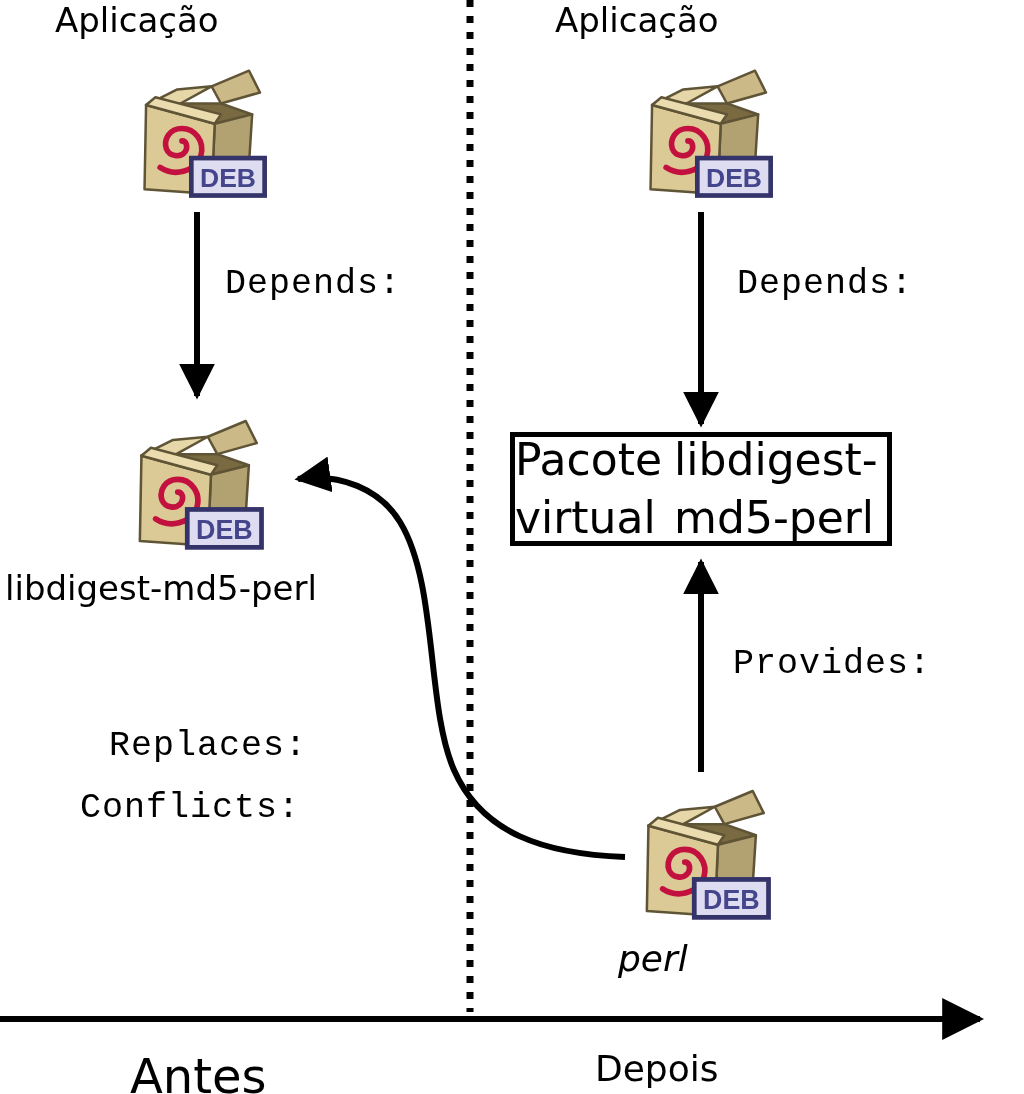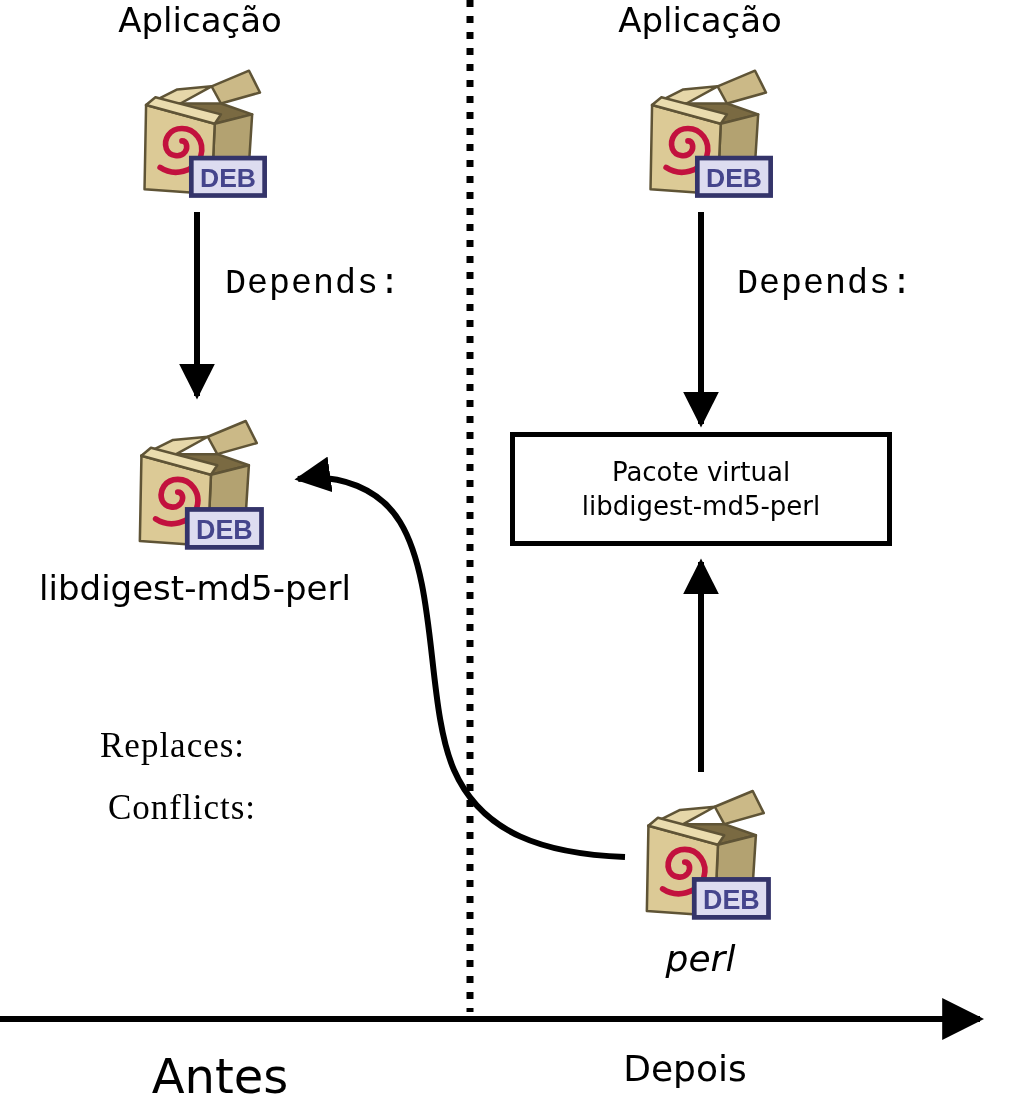--- a/index.html
+++ b/index.html
@@ -23,43 +23,42 @@
   .sans {
     font-family: "DejaVu Sans", sans-serif;
     font-size: 34px;
   }
   .mono {
     font-family: "Liberation Mono", "DejaVu Sans Mono", monospace;
     font-size: 35px;
     letter-spacing: 1px;
   }
   .centered {
-    text-align: center;
   }
   .overlay {
     position: absolute;
     left: 0;
     top: 0;
     width: 1024px;
     height: 1094px;
   }
   .virtual-box {
     position: absolute;
     left: 510px;
     top: 432px;
     width: 382px;
     height: 114px;
     box-sizing: border-box;
     border: 5px solid #000000;
     background: #ffffff;
     display: flex;
-    flex-direction: column;
+    flex-direction: row;
     align-items: center;
     justify-content: center;
-    font-size: 26px;
+    font-size: 44px;
     line-height: 1.32;
   }
 </style>
 </head>
 <body>
 
 <div class="canvas">
 
   <svg class="overlay" width="1024" height="1094" viewBox="0 0 1024 1094" xmlns="http://www.w3.org/2000/svg">
     <defs>
@@ -108,29 +107,30 @@
   <div class="label sans centered" style="left:55px; top:0px; width:290px;">Aplicação</div>
 
   <div class="label sans centered" style="left:555px; top:0px; width:290px;">Aplicação</div>
 
   <div class="label mono" style="left:225px; top:264px;">Depends:</div>
 
   <div class="label mono" style="left:737px; top:264px;">Depends:</div>
 
   <div class="label sans centered" style="left:5px; top:568px; width:380px;">libdigest-md5-perl</div>
 
-  <div class="label mono" style="left:100px; top:726px;font-family:Liberation Serif, serif;">Replaces:</div>
+  <div class="label mono" style="left:109px; top:726px;">Replaces:</div>
 
-  <div class="label mono" style="left:108px; top:788px;font-family:Liberation Serif, serif;">Conflicts:</div>
+  <div class="label mono" style="left:80px; top:788px;">Conflicts:</div>
 
   <div class="virtual-box">
     <div>Pacote virtual</div>
     <div>libdigest-md5-perl</div>
   </div>
 
+  <div class="label mono" style="left:733px; top:644px;">Provides:</div>
 
   <div class="label sans centered" style="left:618px; top:938px; width:165px; font-size:36px;font-style:italic;">perl</div>
 
   <div class="label sans centered" style="left:130px; top:1048px; width:180px; font-size:48px;">Antes</div>
 
   <div class="label sans centered" style="left:595px; top:1048px; width:180px; font-size:36px;">Depois</div>
 
 </div>
 
 </body></html>

